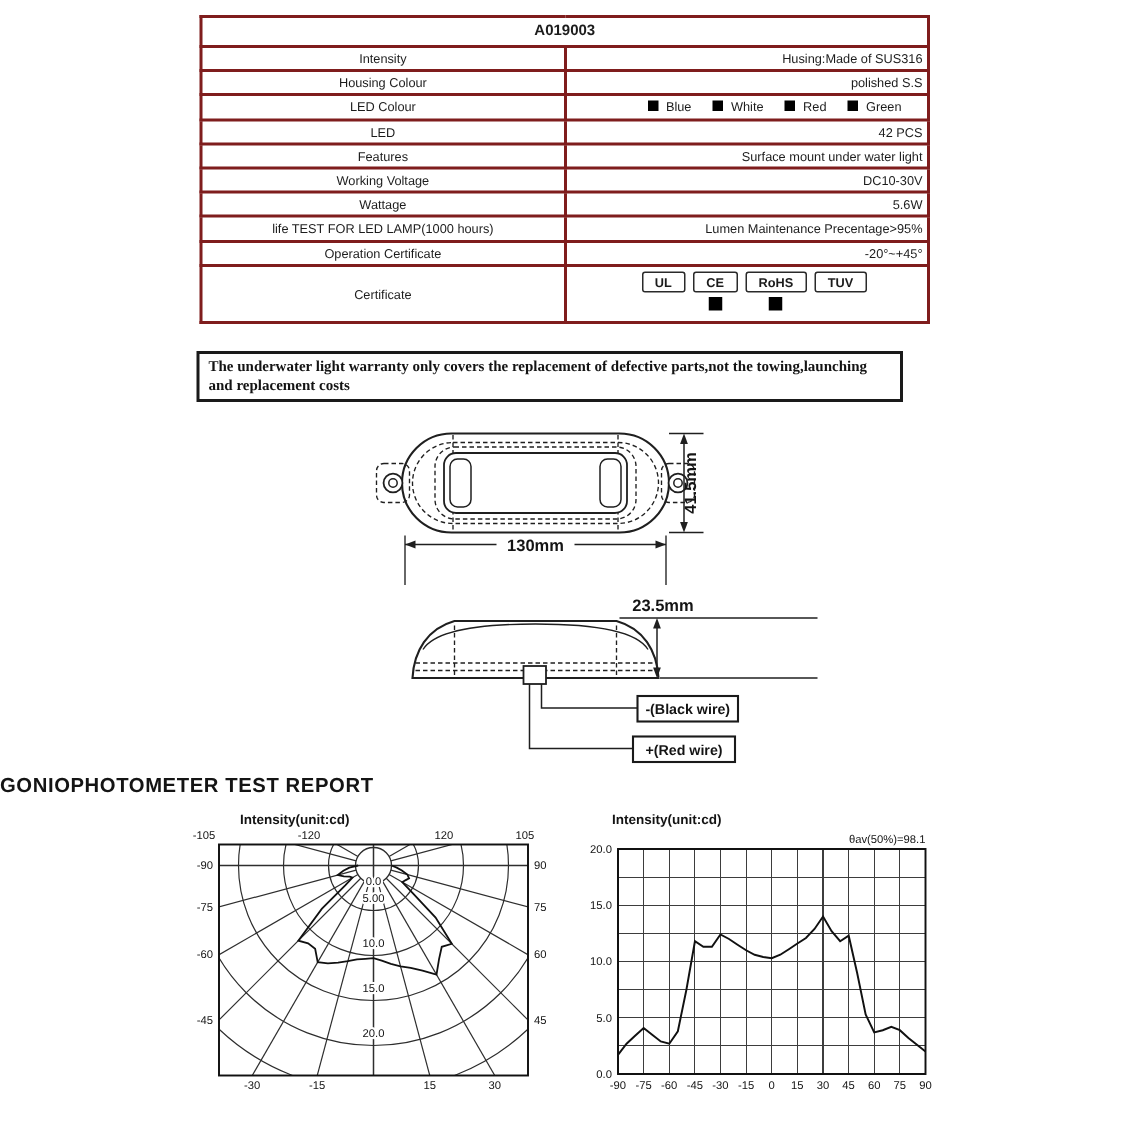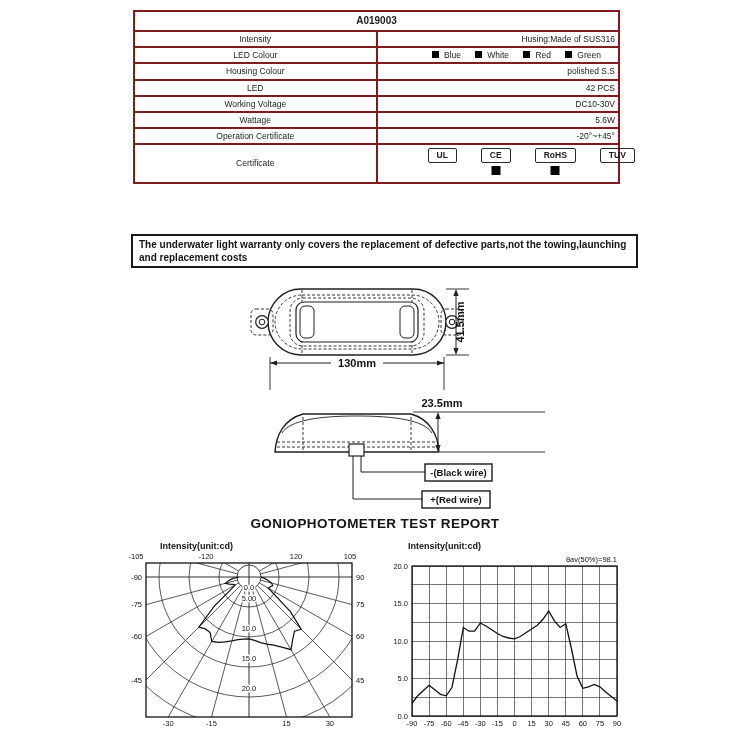--- a/index.html
+++ b/index.html
@@ -8,30 +8,30 @@
   
   table.spec{position:absolute;left:133px;top:10px;width:487px;border-collapse:collapse;
              border:2px solid #1a1a1a;table-layout:fixed;}
   .spec th,.spec td{border:2px solid #7f1d1d;font-size:8.5px;line-height:1.2;padding:2px 3px;color:#1c1c1c;}
   .spec th{font-size:10px;font-weight:bold;text-align:center;padding:3px;}
   .spec td.lbl{width:148px;text-align:center;}
   .spec td.val{text-align:right;padding-left:36px;}
   .spec td.cert-cell{padding-left:12px;}
   .led-opt{display:inline-block;margin-right:14px;white-space:nowrap;}
   .sq{display:inline-block;width:7px;height:7px;background:#000;margin-right:3px;}
-  .cert-boxes,.cert-marks{display:flex;gap:24px;align-items:center;margin-left:38px;}
+  .cert-boxes,.cert-marks{display:flex;gap:5px;align-items:center;margin-left:38px;}
   .cert-boxes{margin-top:1px;}
   .cert-marks{margin-top:2px;margin-bottom:1px;}
   .cert-box{border:1.2px solid #2a2a2a;border-radius:2px;padding:1px 8px;font-size:8.5px;font-weight:bold;}
   .cert-slot{position:relative;padding:1px 8px;border:1.2px solid transparent;font-size:8.5px;font-weight:bold;height:10px;}
   .ghost{visibility:hidden;}
   .mark{position:absolute;left:50%;top:0;transform:translateX(-50%);width:9px;height:9px;background:#000;}
-  .warranty{position:absolute;left:131px;top:234px;width:507px;box-sizing:border-box;
-            border:2px solid #1a1a1a;font-weight:bold;font-size:10px;line-height:1.3;padding:2px 6px;}
-  .report-title{position:absolute;top:516px;left:0;width:100%;text-align:center;
+  .warranty{position:absolute;left:131px;top:234px;width:471px;box-sizing:border-box;
+            border:2px solid #1a1a1a;font-weight:bold;font-size:10px;line-height:1.3;padding:2px 6px;font-family:Liberation Serif, serif;}
+  .report-title{position:absolute;top:516px;left:0;width:100%;text-align:left;
                 font-size:13.5px;font-weight:bold;letter-spacing:.4px;}
   
   svg{position:absolute;}
   #diagram{left:0;top:0;width:750px;height:750px;}
   #polar{left:100px;top:535px;width:270px;height:200px;}
   #cart{left:385px;top:535px;width:290px;height:200px;}
   svg text{font-family:"Liberation Sans",sans-serif;fill:#141414;}
   .ct{font-size:9px;font-weight:bold;}
   .tick{font-size:7.5px;}
   .ann{font-size:7.5px;}
@@ -49,38 +49,46 @@
       <tr>
         <th colspan="2">A019003</th>
       </tr>
     </thead>
     <tbody id="spec-body">
         <tr>
           <td class="lbl">Intensity</td>
           <td class="val">Husing:Made of SUS316</td>
         </tr>
         <tr>
+          <td class="lbl">Housing Colour</td>
+          <td class="val">polished S.S</td>
+        </tr>
+        <tr>
           <td class="lbl">LED  Colour</td>
           <td class="val"><span class="led-opt"><span class="sq"></span> Blue</span><span class="led-opt"><span class="sq"></span> White</span><span class="led-opt"><span class="sq"></span> Red</span><span class="led-opt"><span class="sq"></span> Green</span></td>
         </tr>
         <tr>
-          <td class="lbl">Housing Colour</td>
-          <td class="val">polished S.S</td>
-        </tr>
-        <tr>
           <td class="lbl">LED</td>
           <td class="val">42 PCS</td>
         </tr>
         <tr>
+          <td class="lbl">Features</td>
+          <td class="val">Surface mount under water light</td>
+        </tr>
+        <tr>
           <td class="lbl">Working Voltage</td>
           <td class="val">DC10-30V</td>
         </tr>
         <tr>
           <td class="lbl">Wattage</td>
           <td class="val">5.6W</td>
+        </tr>
+        <tr>
+          <td class="lbl">life TEST FOR LED LAMP(1000 hours)</td>
+          <td class="val">Lumen Maintenance Precentage&gt;95%</td>
         </tr>
         <tr>
           <td class="lbl">Operation Certificate</td>
           <td class="val">-20°~+45°</td>
         </tr>
         <tr>
           <td class="lbl">Certificate</td>
           <td class="cert-cell">
             <div class="cert-boxes">
               <span class="cert-box">UL</span>

